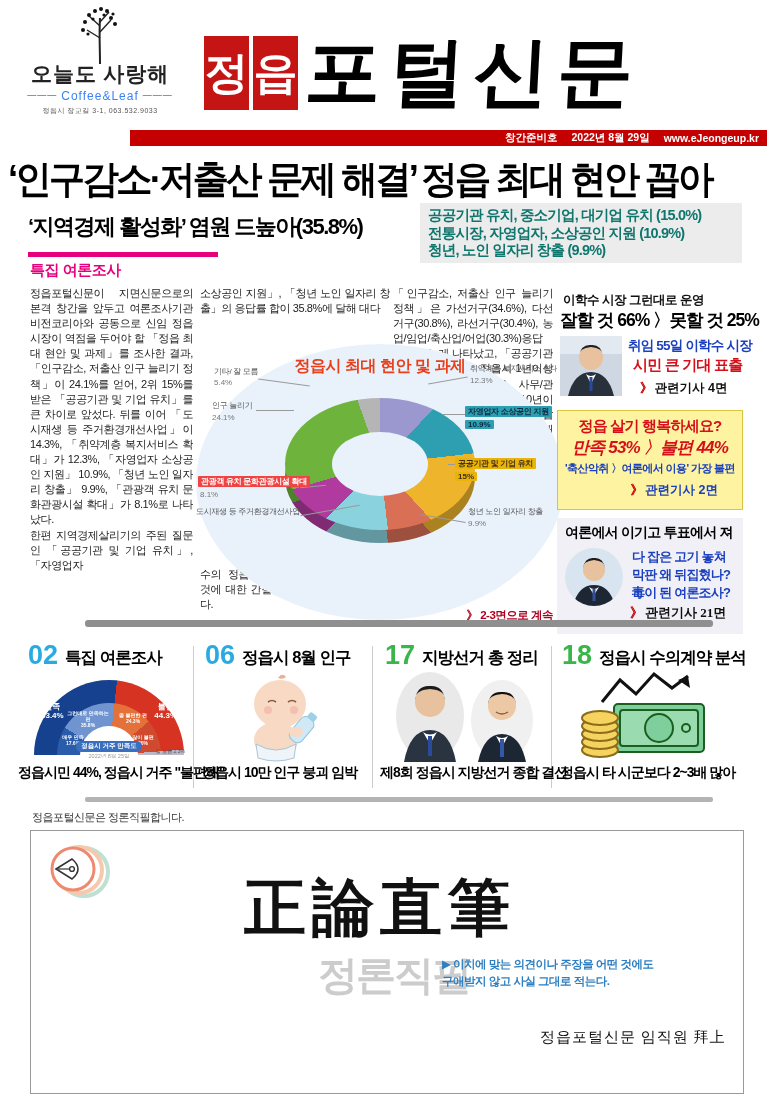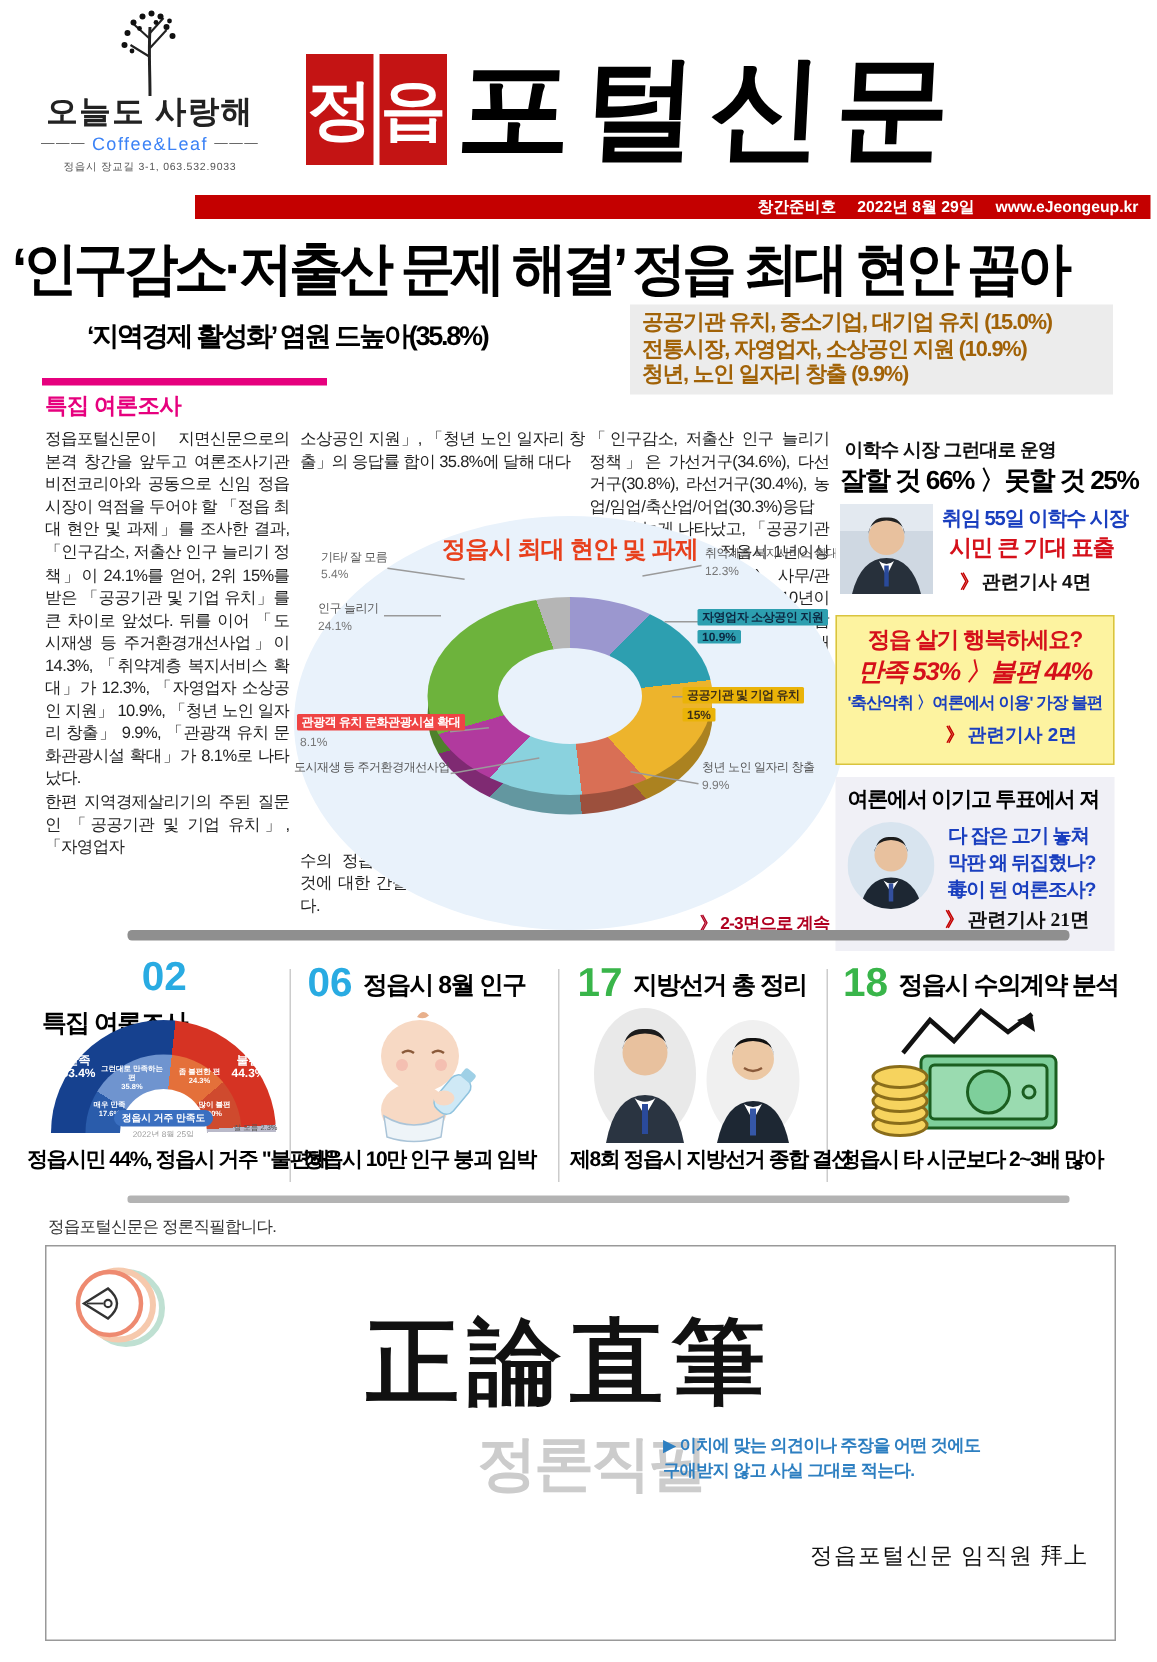--- a/index.html
+++ b/index.html
@@ -21,25 +21,25 @@
   .mb1{left:204px;} .mb2{left:253px;}
   .mast-rest{left:305px;top:22px;width:462px;height:100px;
       font-family:"Liberation Serif","DejaVu Serif",serif;font-weight:900;font-size:76px;
       letter-spacing:8px;color:#000;transform:skewX(-3deg);white-space:nowrap;}
   .date-bar{left:130px;top:130px;width:637px;height:16px;background:#c40000;color:#fff;
       font-size:10.5px;font-weight:700;display:flex;align-items:center;justify-content:flex-end;gap:14px;padding-right:8px;box-sizing:border-box;}
 
   
   .headline{left:8px;top:154px;width:760px;font-size:38px;font-weight:900;letter-spacing:-3px;
       transform:scaleX(.96);transform-origin:left;white-space:nowrap;color:#000;}
-  .subheadline{left:28px;top:212px;width:400px;font-size:18px;font-weight:900;letter-spacing:-1.5px;white-space:nowrap;color:#000;margin-left:30px;}
+  .subheadline{left:28px;top:212px;width:400px;font-size:22px;font-weight:900;letter-spacing:-1.5px;white-space:nowrap;color:#000;}
   .pink-rule{left:28px;top:252px;width:190px;height:5px;background:#e6007e;}
   .section-label{left:30px;top:261px;font-size:15px;font-weight:800;color:#e6007e;letter-spacing:-0.5px;}
   .info-box{left:420px;top:203px;width:322px;height:60px;background:#ececec;padding:4px 8px;box-sizing:border-box;}
-  .info-box div{font-size:14.5px;font-weight:700;letter-spacing:-0.8px;line-height:17.5px;color:#a16207;white-space:nowrap;}
+  .info-box div{font-size:14.5px;font-weight:700;letter-spacing:-0.8px;line-height:17.5px;color:#0f766e;white-space:nowrap;}
 
   
   .bodytxt{font-size:11px;line-height:15.1px;text-align:justify;color:#222;letter-spacing:-0.4px;}
   .col1{left:30px;top:286px;width:163px;height:336px;overflow:hidden;}
   .col2t{left:200px;top:286px;width:190px;height:33px;overflow:hidden;}
   .col2b{left:200px;top:567px;width:190px;height:50px;overflow:hidden;}
   .col3{left:393px;top:286px;width:160px;height:322px;overflow:hidden;}
   .continued{left:393px;top:608px;width:160px;text-align:right;font-size:11.5px;font-weight:800;color:#b00020;letter-spacing:-0.5px;}
 
   
@@ -247,21 +247,21 @@
 <div class="abs sb3-link">
   <span class="mark">》</span><span>관련기사 21면</span>
 </div>
 
 <div class="abs graybar1"></div>
 
 <div class="abs vline" style="left:193px;"></div>
 <div class="abs vline" style="left:372px;"></div>
 <div class="abs vline" style="left:551px;"></div>
 
-<div class="abs t-head" style="left:28px;flex-direction:column;">
+<div class="abs t-head" style="left:28px;">
   <span class="t-num num-blue">02</span>
   <span class="t-title">특집 여론조사</span>
 </div>
 <div class="abs gauge">
   <div class="g-outer"></div>
   <div class="g-inner"></div>
   <div class="g-center"></div>
   <div class="g-lab g-big" style="left:8px;top:24px;">만족
 53.4%</div>
   <div class="g-lab g-big" style="right:8px;top:24px;">불편

